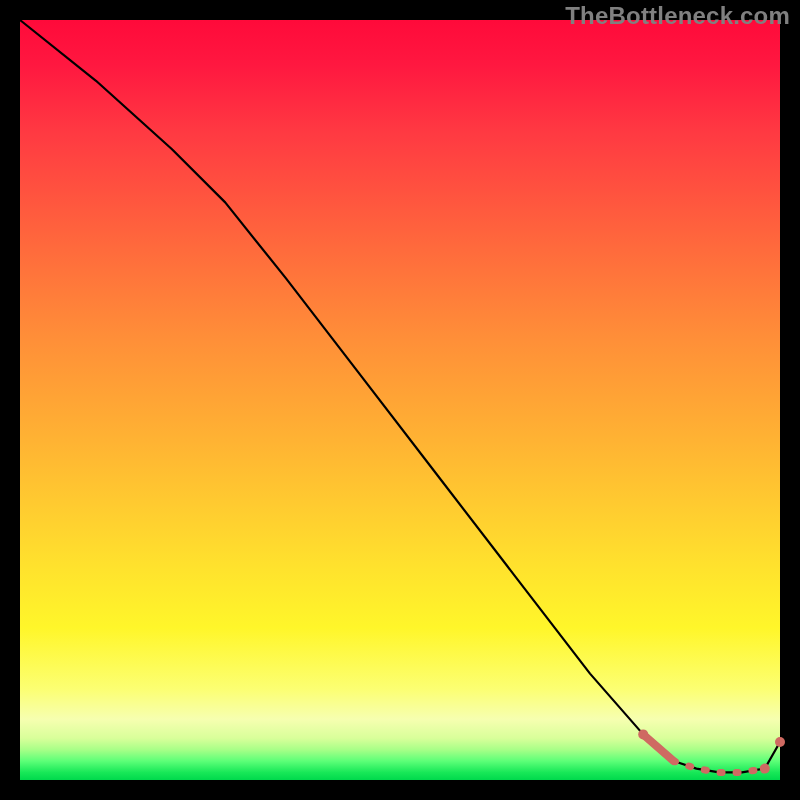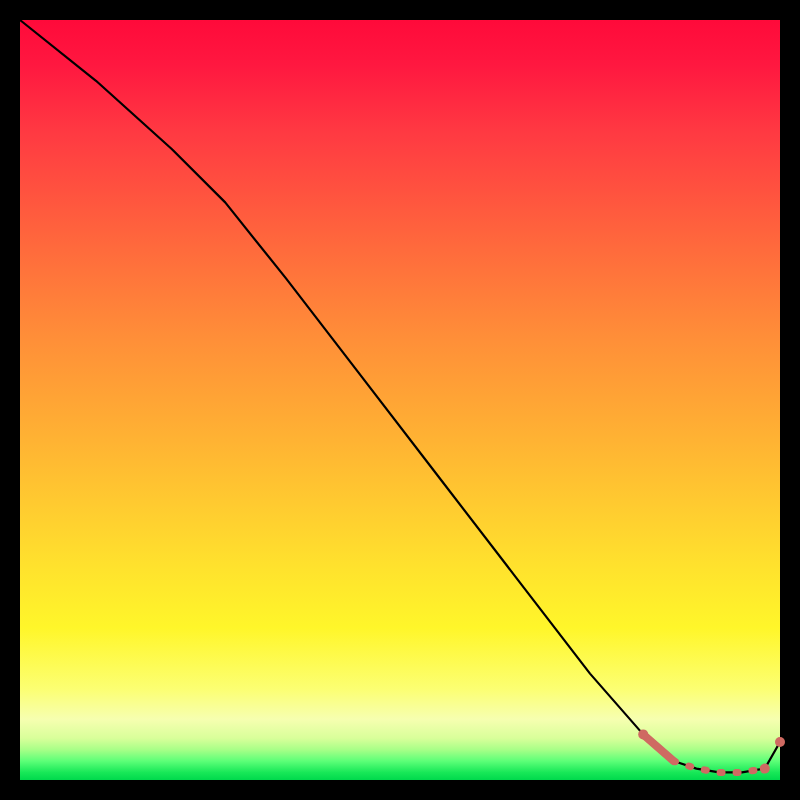--- a/index.html
+++ b/index.html
@@ -83,20 +83,21 @@
   }
   .dot {
     fill: #cf6a62;
   }
 </style>
 </head>
 <body>
 
 <div class="frame">
 
+  <div class="watermark">TheBottleneck.com</div>
 
   <div class="plot">
     <svg class="chart-svg" viewBox="0 0 760 760">
       <path id="curve-path" class="curve" d="M0.0 0.0 L76.0 60.8 L152.0 129.2 L205.2 182.4 L266.0 258.4 L342.0 357.2 L418.0 456.0 L494.0 554.8 L570.0 653.6 L623.2 714.4 L653.6 741.0 L676.4 748.6 L699.2 752.4 L722.0 752.4 L744.8 748.6 L760.0 722.0 "></path>
       <path id="thick-path" class="thick-seg" d="M 623.1999999999999 714.4 L 653.6 741"></path>
       <path id="dotted-path" class="dotted-seg" d="M 653.6 741 L 660.1 743.2 L 666.6 745.3 L 673.1 747.5 L 679.7 749.1 L 686.2 750.2 L 692.7 751.3 L 699.2 752.4 L 705.7 752.4 L 712.2 752.4 L 718.7 752.4 L 725.3 751.9 L 731.8 750.8 L 738.3 749.7 L 744.8 748.6"></path>
       <g id="dots-group">
           <circle cx="623.2" cy="714.4" r="5" class="dot"></circle>
           <circle cx="744.8" cy="748.6" r="5" class="dot"></circle>
           <circle cx="760.0" cy="722.0" r="5" class="dot"></circle>

